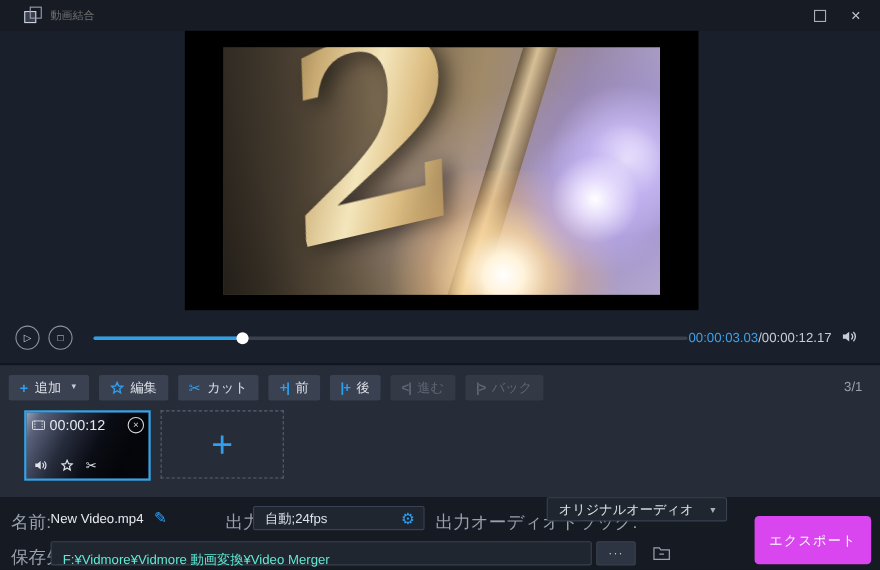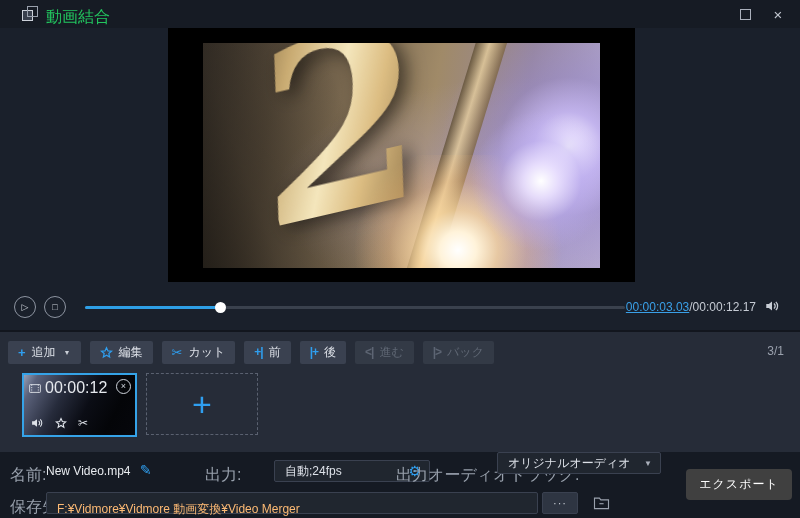--- a/index.html
+++ b/index.html
@@ -5,21 +5,21 @@
   html,body{margin:0;padding:0;background:#0c0f15;}
   .app{position:relative;width:800px;height:518px;overflow:hidden;
        font-family:"Liberation Sans","DejaVu Sans",sans-serif;
        background:#1a202b;color:#dfe3ea;font-size:12px;}
 
   
   .titlebar{position:absolute;left:0;top:0;width:800px;height:28px;background:#161b24;}
   .app-icon{position:absolute;left:22px;top:6px;width:16px;height:15px;display:inline-block;}
   .app-icon .sq1{position:absolute;left:0;top:4px;width:9px;height:9px;border:1.5px solid #cdd2da;background:#39404d;}
   .app-icon .sq2{position:absolute;left:5px;top:0;width:9px;height:9px;border:1.5px solid #9aa1ad;}
-  .title{position:absolute;left:46px;top:7px;font-size:16px;color:#22c55e;}
+  .title{position:absolute;left:46px;top:7px;font-size:10px;color:#737373;}
   .win-controls{position:absolute;right:14px;top:6px;display:flex;gap:17px;align-items:center;}
   .win-btn{width:16px;height:16px;display:flex;align-items:center;justify-content:center;cursor:pointer;color:#aab0bb;}
   .max-glyph{width:9px;height:9px;border:1px solid #aab0bb;display:inline-block;}
   .win-btn.close span{font-size:15px;line-height:15px;color:#c2c7d0;}
 
   
   .preview{position:absolute;left:0;top:28px;width:800px;height:257px;background:#1a202b;}
   .letterbox{position:absolute;left:168px;top:0;width:467px;height:254px;background:#000;}
   .video{position:absolute;left:35px;top:15px;width:397px;height:225px;overflow:hidden;
     background:
@@ -44,74 +44,74 @@
   .playerbar{position:absolute;left:0;top:285px;width:800px;height:45px;background:#1a202b;border-bottom:2px solid #12161e;}
   .pbtn{position:absolute;top:11px;width:22px;height:22px;border:1px solid #8d94a1;border-radius:50%;
         display:flex;align-items:center;justify-content:center;cursor:pointer;color:#cfd4dc;background:transparent;box-sizing:border-box;}
   .pbtn.play{left:14px;} .pbtn.stop{left:44px;}
   .pbtn .glyph{font-size:9px;line-height:9px;}
   .slider{position:absolute;left:85px;right:175px;top:14px;height:16px;cursor:pointer;}
   .slider .track{position:absolute;left:0;right:0;top:7px;height:3px;background:#3a414d;border-radius:2px;}
   .slider .fill{position:absolute;left:0;top:7px;height:3px;width:25%;background:#2e9fe6;border-radius:2px;}
   .slider .handle{position:absolute;left:calc(25% - 5px);top:3px;width:11px;height:11px;border-radius:50%;background:#fff;}
   .time{position:absolute;right:44px;top:15px;font-size:12px;color:#c6cbd4;white-space:nowrap;}
-  .time .cur{color:#3aa0e8;text-decoration:underline;}
+  .time .cur{color:#3aa0e8;}
   .vol{position:absolute;right:20px;top:14px;color:#c9ced6;cursor:pointer;}
 
   
   .workspace{position:absolute;left:0;top:332px;width:800px;height:120px;background:#262c38;}
   .toolbar{position:absolute;left:8px;top:9px;display:flex;gap:9px;align-items:center;}
   .tbtn{display:flex;align-items:center;gap:6px;height:23px;padding:0 10px;background:#3a4150;border:none;
         border-radius:2px;color:#dde1e8;font-size:12px;font-family:inherit;cursor:pointer;white-space:nowrap;}
   .tbtn .ticon{color:#2f9ff0;font-size:13px;font-weight:bold;line-height:13px;}
   .tbtn .ticon.glyphbar{font-weight:bold;letter-spacing:-1px;font-size:12px;}
   .tbtn .tcaret{font-size:7px;color:#c9ced6;margin-left:2px;}
   .tbtn.disabled{background:#333a46;color:#5f6774;cursor:default;}
   .tbtn.disabled .ticon{color:#5d6573;} 
   .page-indicator{position:absolute;right:16px;top:12px;color:#9aa1ad;font-size:12px;}
   .svgicon{display:inline-flex;align-items:center;}
 
   .clips{position:absolute;left:22px;top:41px;display:flex;gap:9px;}
   .clip{position:relative;width:111px;height:60px;box-sizing:content-box;}
   .clip.selected{border:2px solid #35a3e8;
       background:linear-gradient(118deg,#97a0b6 0%,#5a617a 10%,#262b3b 34%,#0b0d15 56%,#040508 78%,#06070c 100%);}
-  .clip-top{position:absolute;left:5px;top:4px;display:flex;align-items:center;gap:4px;color:#e6e9ee;font-size:16px;}
+  .clip-top{position:absolute;left:5px;top:4px;display:flex;align-items:center;gap:4px;color:#e6e9ee;font-size:13px;}
   .clip-close-btn{position:absolute;right:4px;top:4px;width:13px;height:13px;border:1px solid #cfd4dc;border-radius:50%;
       display:flex;align-items:center;justify-content:center;cursor:pointer;}
   .clip-close-btn span{font-size:9px;line-height:9px;color:#cfd4dc;}
   .clip-icons{position:absolute;left:6px;bottom:5px;display:flex;gap:11px;align-items:center;color:#dfe3ea;}
   .clip-icons .cut{font-size:12px;}
   .clip.placeholder{width:110px;height:60px;border:1px dashed #5a6170;background:transparent;
       display:flex;align-items:center;justify-content:center;cursor:pointer;}
   .ph-plus{color:#2f9ff0;font-size:34px;font-weight:200;line-height:30px;}
 
   
   .bottom{position:absolute;left:0;top:452px;width:800px;height:66px;background:#151a23;}
   .lbl{position:absolute;color:#98a0ac;font-size:16px;}
   .val{position:absolute;color:#e8ebef;font-size:12px;}
   .field{position:absolute;height:22px;background:#20262f;border:1px solid #3a4150;border-radius:2px;
          display:flex;align-items:center;box-sizing:border-box;cursor:pointer;}
   .field .fval{padding-left:10px;color:#dde1e8;font-size:12px;white-space:nowrap;overflow:hidden;}
   .lbl-name{left:10px;top:13px;} .val-name{left:46px;top:12px;}
   .pencil{position:absolute;left:140px;top:10px;color:#2f9ff0;font-size:14px;cursor:pointer;}
   .lbl-output{left:205px;top:13px;}
-  .field-output{left:230px;top:8px;width:156px;margin-left:44px;}
+  .field-output{left:230px;top:8px;width:156px;}
   .gear{position:absolute;right:8px;color:#2f9ff0;font-size:14px;top:2px;}
   .lbl-audio{left:396px;top:13px;}
   .field-audio{left:497px;top:0;width:164px;}
   .caret{position:absolute;right:8px;color:#aab0bb;font-size:8px;}
   .lbl-save{left:10px;top:45px;}
   .field-path{left:46px;top:40px;width:492px;cursor:text;}
-  .field-path .fval{color:#fdba74;margin-top:12px;}
+  .field-path .fval{color:#5eead4;margin-top:12px;}
   .browse{position:absolute;left:542px;top:40px;width:36px;height:22px;background:#2e3542;border:1px solid #3a4150;
           border-radius:2px;display:flex;align-items:center;justify-content:center;color:#c9ced6;
           font-size:11px;letter-spacing:1px;cursor:pointer;box-sizing:border-box;}
   .folderbtn{position:absolute;left:588px;top:41px;width:26px;height:20px;display:flex;align-items:center;
           justify-content:center;cursor:pointer;color:#9aa1ad;}
-  .export{position:absolute;left:686px;top:17px;width:106px;height:31px;background:#404040;border:none;
+  .export{position:absolute;left:686px;top:17px;width:106px;height:44px;background:#d946ef;border:none;
           border-radius:4px;color:#fff;font-size:12px;font-family:inherit;cursor:pointer;letter-spacing:1px;}
   svg{display:block;}
 </style>
 </head>
 <body>
 
 <div class="app">
 
   <header class="titlebar">
     <span class="app-icon">

